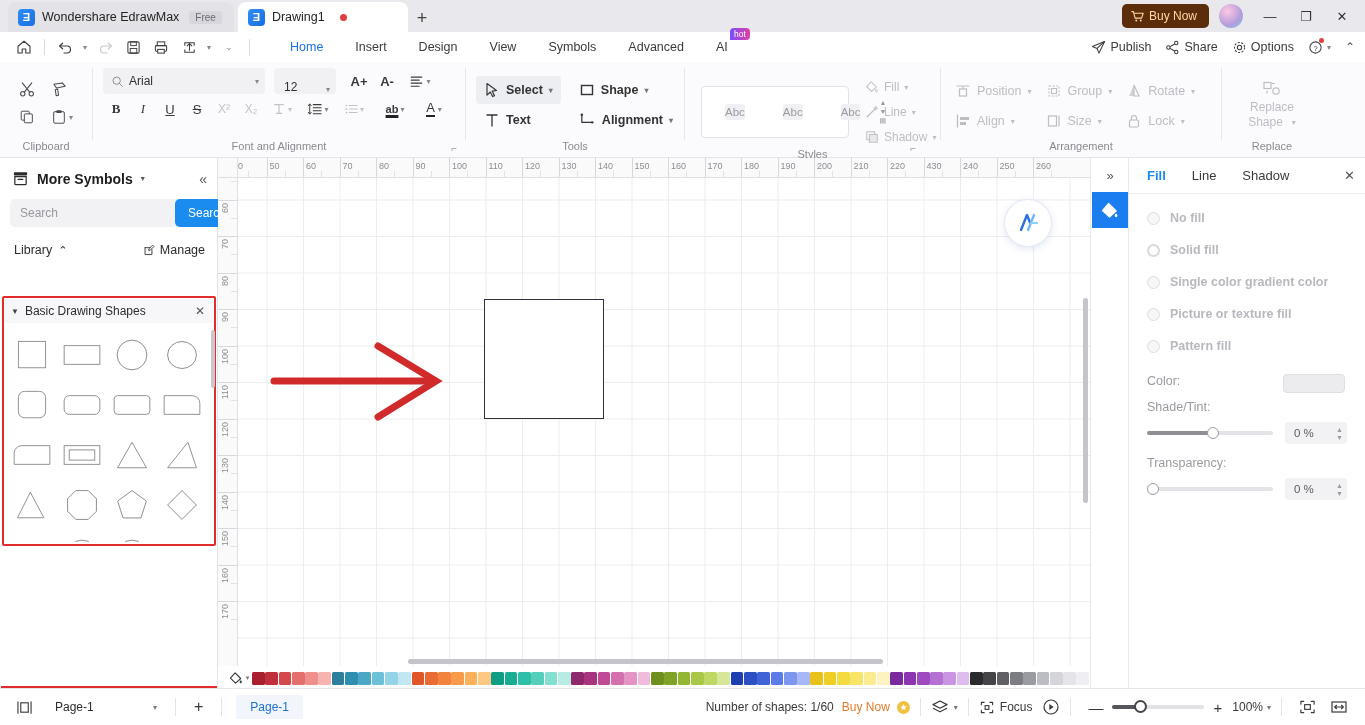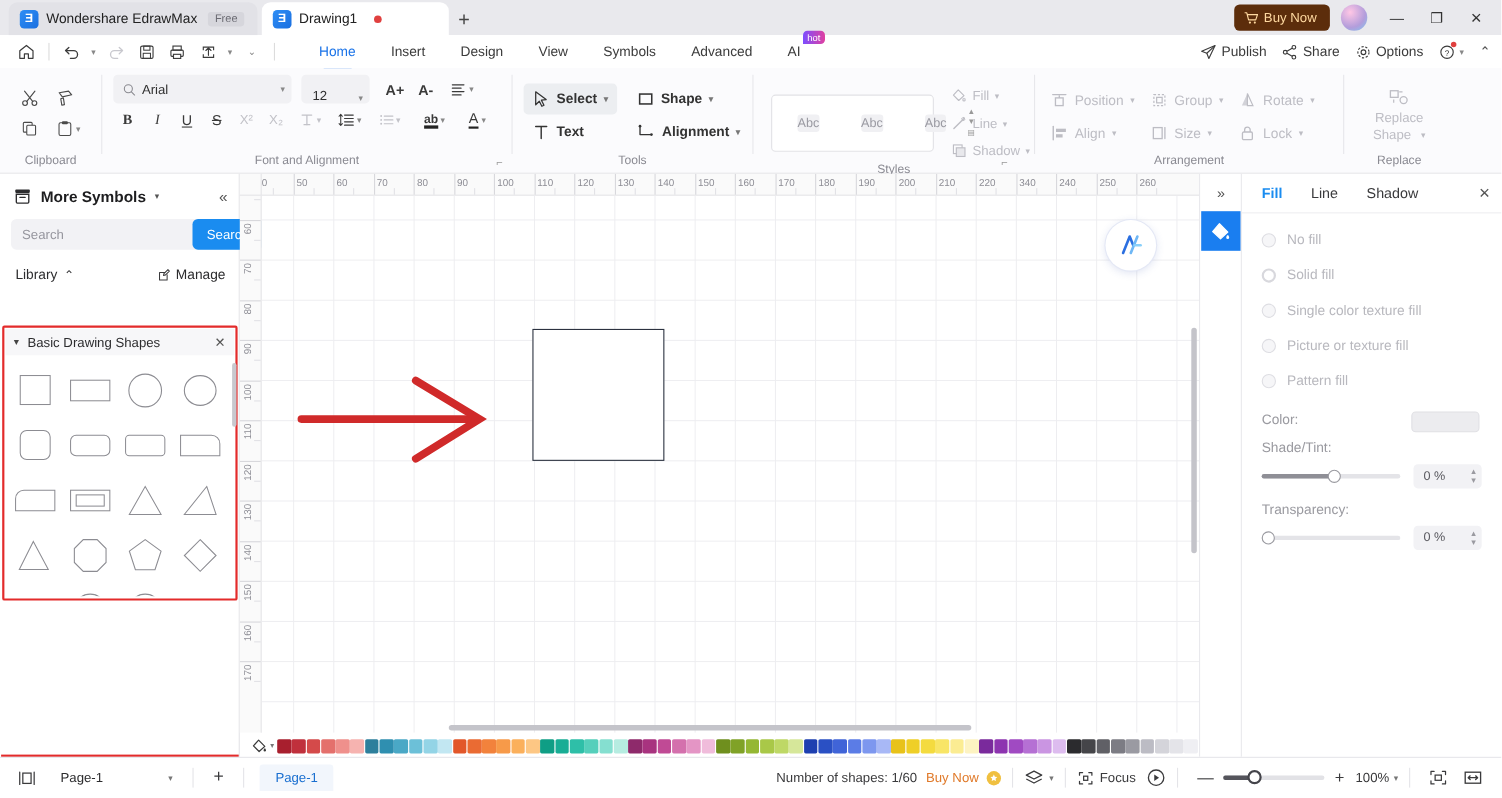--- a/index.html
+++ b/index.html
@@ -272,21 +272,21 @@
     position:absolute; left:1128px; top:158px; width:237px; height:530px;
     background:#ffffff; border-left:1px solid #e9e9ed;
   }
   .rp-tabs {
     display:flex; align-items:center; height:36px; padding:0 10px 0 18px;
     border-bottom:1px solid #eeeef1; gap:26px;
   }
   .rp-tab { font-size:13px; color:#3a3a3c;}
   .rp-tab.active { color:#1a8cf0; font-weight:bold;}
   .rp-close { margin-left:auto; color:#555; font-size:13px;}
-  .radiorow { display:flex; align-items:center; gap:10px; padding:9px 16px 9px 18px;}
+  .radiorow { display:flex; align-items:center; gap:10px; padding:9px 16px 9px 18px;font-weight:bold;}
   .radio {
     width:13px;height:13px;border-radius:50%; border:1.3px solid #dedee3; flex:none;
     background:#f6f6f8;
   }
   .radio.on { border:2.6px solid #d8d8dd; background:#fff;}
   .radiolbl { font-size:12.5px; color:#b8b8be;}
   .rp-label { font-size:12.5px; color:#9a9aa0; padding:12px 0 0 18px;}
   .colorswatch {
     position:absolute; right:20px; width:62px;height:19px;
     background:#ececef; border:1px solid #e0e0e4; border-radius:4px;
@@ -950,21 +950,21 @@
       <div class="tick" style="left: 576px;"></div>
       <div class="ticklbl" style="left: 579px;">200</div>
       <div class="tickmin" style="left: 594.25px;"></div>
       <div class="tick" style="left: 612.5px;"></div>
       <div class="ticklbl" style="left: 615.5px;">210</div>
       <div class="tickmin" style="left: 630.75px;"></div>
       <div class="tick" style="left: 649px;"></div>
       <div class="ticklbl" style="left: 652px;">220</div>
       <div class="tickmin" style="left: 667.25px;"></div>
       <div class="tick" style="left: 685.5px;"></div>
-      <div class="ticklbl" style="left: 688.5px;">340</div>
+      <div class="ticklbl" style="left: 688.5px;">430</div>
       <div class="tickmin" style="left: 703.75px;"></div>
       <div class="tick" style="left: 722px;"></div>
       <div class="ticklbl" style="left: 725px;">240</div>
       <div class="tickmin" style="left: 740.25px;"></div>
       <div class="tick" style="left: 758.5px;"></div>
       <div class="ticklbl" style="left: 761.5px;">250</div>
       <div class="tickmin" style="left: 776.75px;"></div>
       <div class="tick" style="left: 795px;"></div>
       <div class="ticklbl" style="left: 798px;">260</div>
       <div class="tickmin" style="left: 813.25px;"></div>
@@ -1051,21 +1051,21 @@
       <div class="radiorow">
         <span class="radio"></span>
         <span class="radiolbl">No fill</span>
       </div>
       <div class="radiorow">
         <span class="radio on"></span>
         <span class="radiolbl">Solid fill</span>
       </div>
       <div class="radiorow">
         <span class="radio"></span>
-        <span class="radiolbl">Single color texture fill</span>
+        <span class="radiolbl">Single color gradient color</span>
       </div>
       <div class="radiorow">
         <span class="radio"></span>
         <span class="radiolbl">Picture or texture fill</span>
       </div>
       <div class="radiorow">
         <span class="radio"></span>
         <span class="radiolbl">Pattern fill</span>
       </div>
     </div>

